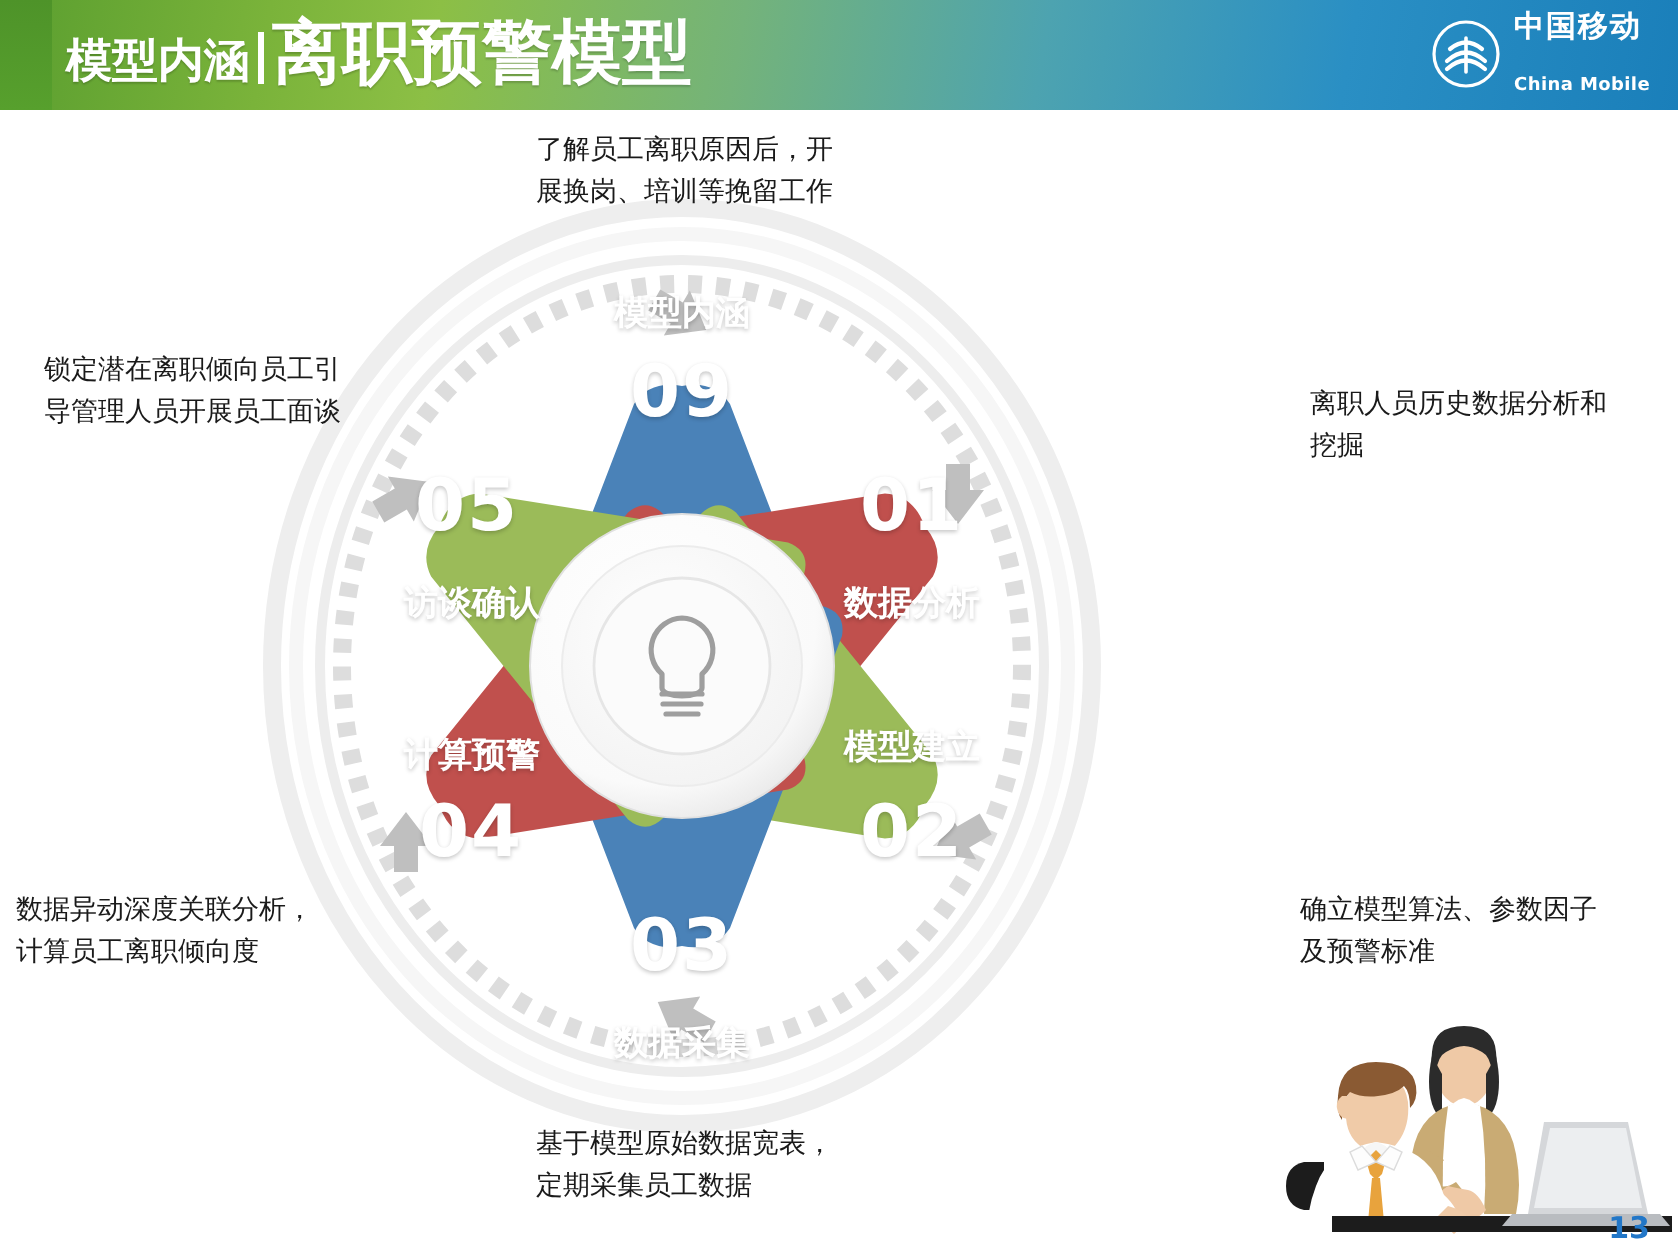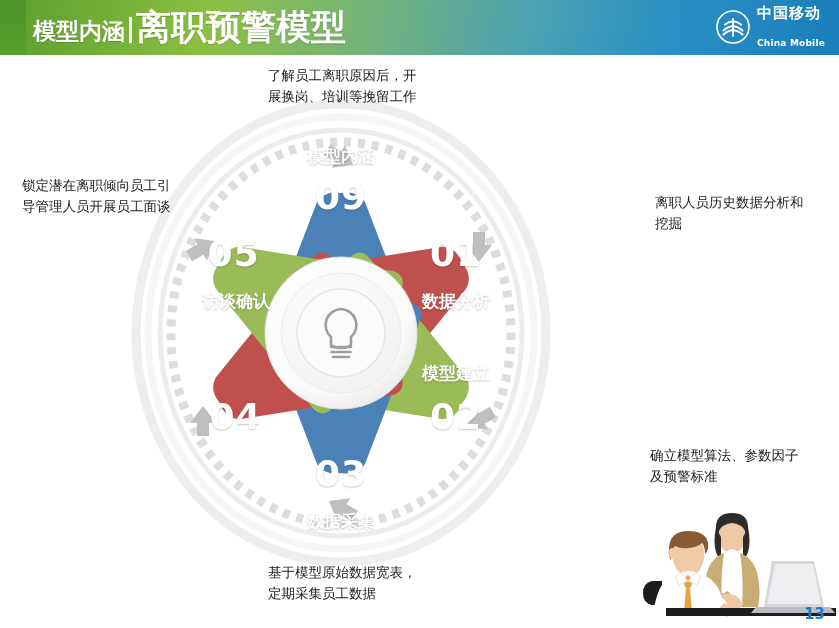--- a/index.html
+++ b/index.html
@@ -182,32 +182,35 @@
 
     <div class="wedge-label wedge-num" style="left:280px;top:135px;width:90px;">01</div>
     <div class="wedge-label wedge-title" style="left:265px;top:192px;width:120px;">数据分析</div>
 
     <div class="wedge-label wedge-title" style="left:265px;top:264px;width:120px;">模型建立</div>
     <div class="wedge-label wedge-num" style="left:280px;top:298px;width:90px;">02</div>
 
     <div class="wedge-label wedge-num" style="left:145px;top:355px;width:130px;">03</div>
     <div class="wedge-label wedge-title" style="left:145px;top:412px;width:130px;">数据采集</div>
 
+    <div class="wedge-label wedge-title" style="left:45px;top:268px;width:120px;">计算预警</div>
     <div class="wedge-label wedge-num" style="left:52px;top:298px;width:105px;">04</div>
 
     <div class="wedge-label wedge-num" style="left:50px;top:135px;width:105px;">05</div>
     <div class="wedge-label wedge-title" style="left:45px;top:192px;width:120px;">访谈确认</div>
   </div>
 
   <div class="anno" style="left:268px;top:10px;width:250px;">了解员工离职原因后，开
 展换岗、培训等挽留工作</div>
 
   <div class="anno" style="left:22px;top:120px;width:245px;">锁定潜在离职倾向员工引
 导管理人员开展员工面谈</div>
 
+  <div class="anno" style="left:8px;top:390px;width:250px;">数据异动深度关联分析，
+计算员工离职倾向度</div>
 
   <div class="anno" style="left:268px;top:507px;width:250px;">基于模型原始数据宽表，
 定期采集员工数据</div>
 
   <div class="anno" style="left:650px;top:390px;width:185px;">确立模型算法、参数因子
 及预警标准</div>
 
   <div class="anno" style="left:655px;top:137px;width:185px;">离职人员历史数据分析和
 挖掘</div>
 

